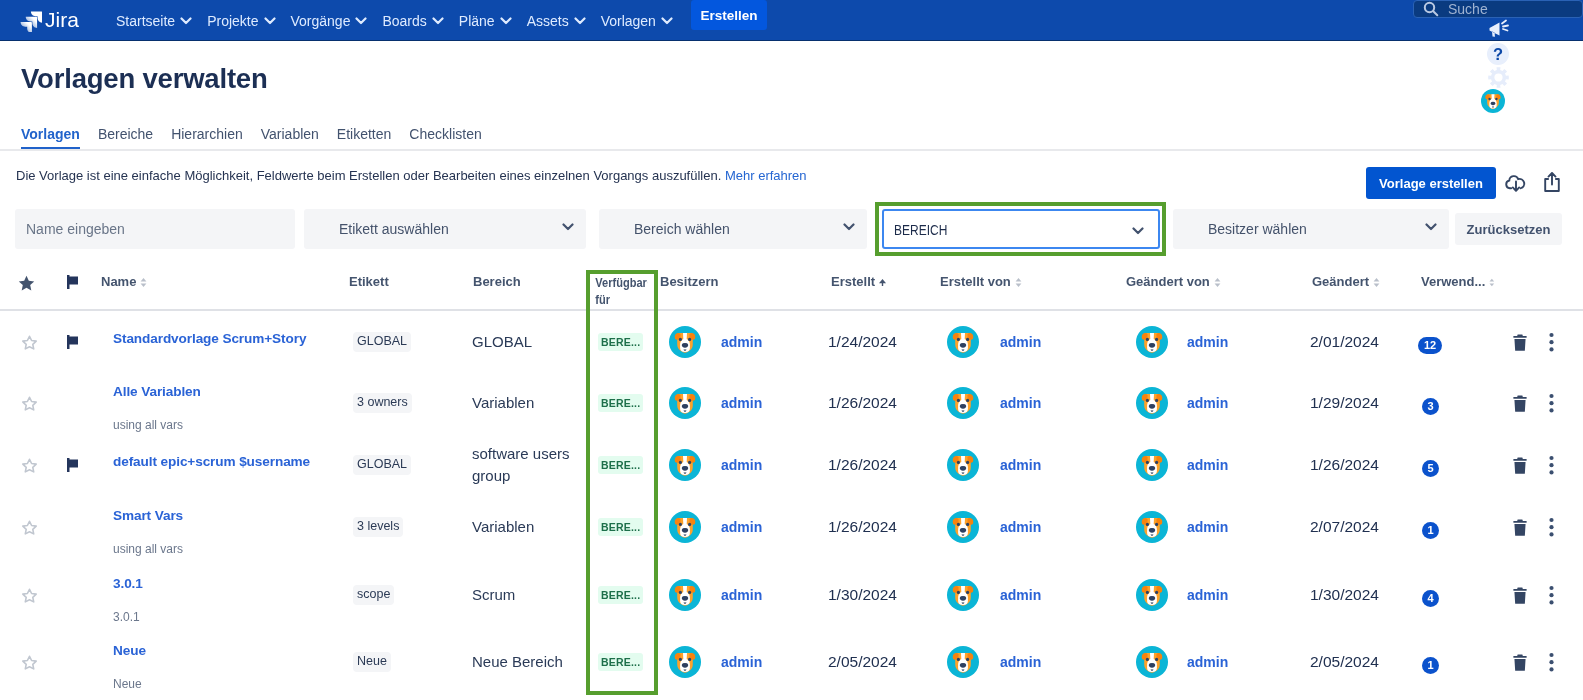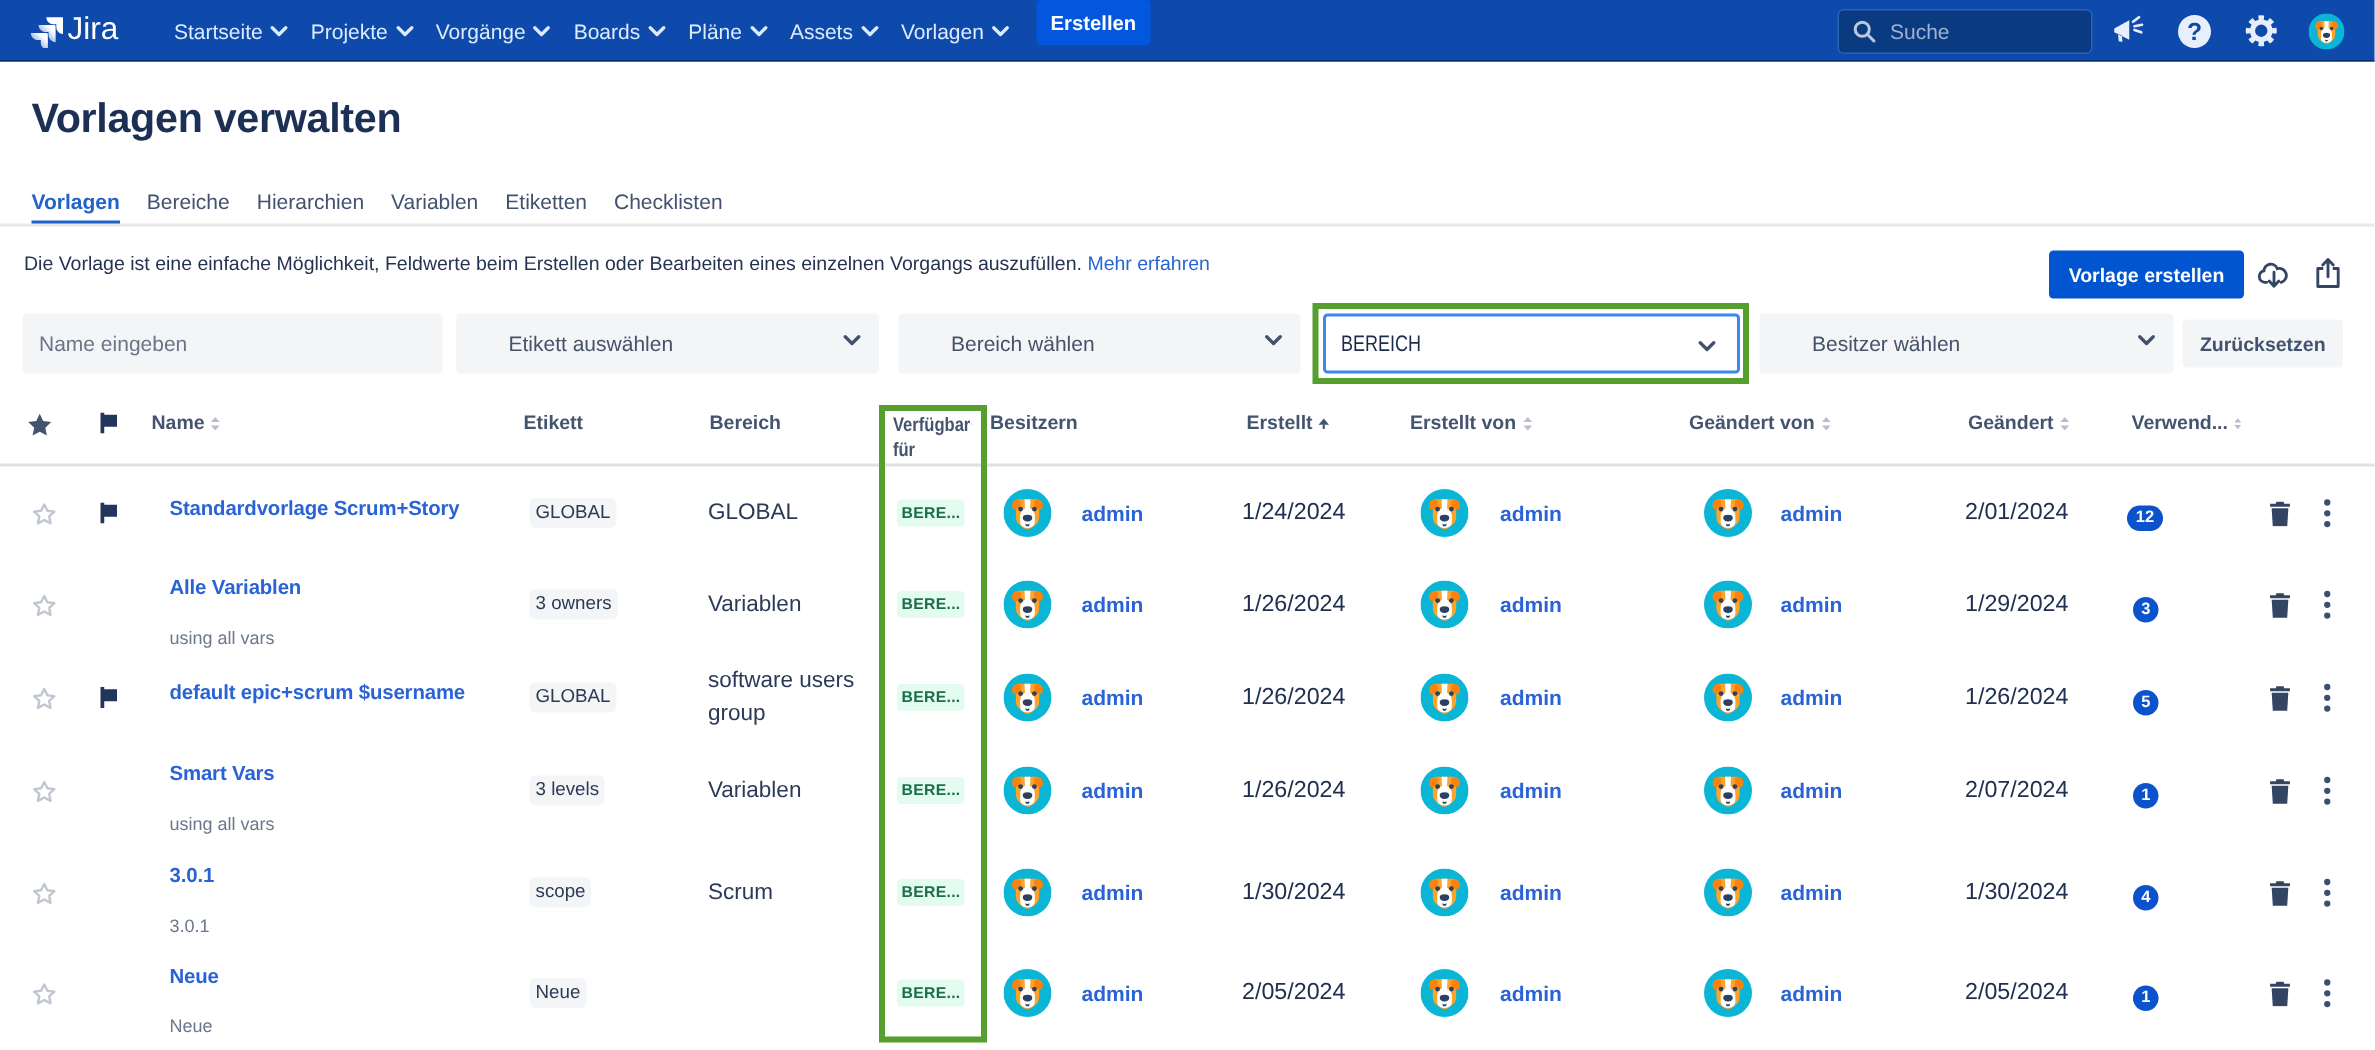--- a/index.html
+++ b/index.html
@@ -9,21 +9,21 @@
 .nav { position:absolute; left:0; top:0; width:1583px; height:41px; background:#0d4aac;
   display:flex; align-items:center; border-bottom:1px solid #07306e;}
 .logo { display:flex; align-items:center; margin-left:20px; }
 .logo svg { margin-top:1px; }
 .logo .jtxt { color:#fff; font-size:21px; margin-left:3px; letter-spacing:0px; }
 .navitems { position:absolute; left:116px; top:0; height:41px; display:flex; }
 .nitem { color:#deebff; font-size:14px; display:flex; align-items:center; margin-right:15px; }
 .nitem svg { margin-left:5px; }
 .btn-erstellen { background:#0357de; color:#fff; font-size:13.5px; font-weight:bold; margin-left:3px;
   border-radius:3px; width:76px; height:30px; display:flex; align-items:center; justify-content:center; }
-.nav-right { position:absolute; right:0; top:0; height:41px; display:flex; align-items:center; }
+.nav-right { position:absolute; right:0; top:0; height:41px; display:flex; align-items:center;flex-direction:column; }
 .searchbox { width:170px; height:30px; background:#0a3b80; border:1px solid #2a62b5; border-radius:4px;
   display:flex; align-items:center; color:#9fb3d1; font-size:14px; }
 .searchbox svg { margin:0 9px 0 9px; }
 .nicon { display:flex; align-items:center; justify-content:center; }
 
 .page { position:absolute; left:0; top:41px; width:1583px; }
 h1 { position:absolute; left:21px; top:22px; font-size:27.5px; font-weight:bold; color:#1c2f54; letter-spacing:-0.2px;}
 .tabs { position:absolute; left:21px; top:85px; display:flex; font-size:14px; }
 .tab { margin-right:18px; color:#42526e; padding-bottom:5px; }
 .tab.active { color:#2163cb; font-weight:bold; border-bottom:3px solid #2062ca; }
@@ -574,20 +574,23 @@
         </svg>
       </div>
 
     <div class="cell c3" style="flex-direction:column; align-items:flex-start; justify-content:center; padding-left:17px; transform:translateY(4px);">
         <span class="name-link" style="line-height:20px">Neue</span>
         <span class="sub" style="margin-top:16px; line-height:15px">Neue</span>
       </div>
     <div class="cell c4" style="padding-left:8px;">
         <span class="tag">Neue</span>
       </div>
+    <div class="cell c5" style="padding-left:7px;">
+        <span class="bereich-txt" style="line-height:22px">Neue Bereich</span>
+      </div>
     <div class="cell c6" style="padding-left:18px;">
         <span class="bere">BERE...</span>
       </div>
     <div class="cell c7" style="padding-left:9px;">
         <svg width="32" height="32" viewBox="0 0 32 32" style="margin-right:20px">
           <use href="#dog"></use>
         </svg>
         <span class="adm">admin</span>
       </div>
     <div class="cell c8" style="padding-left:8px;">

